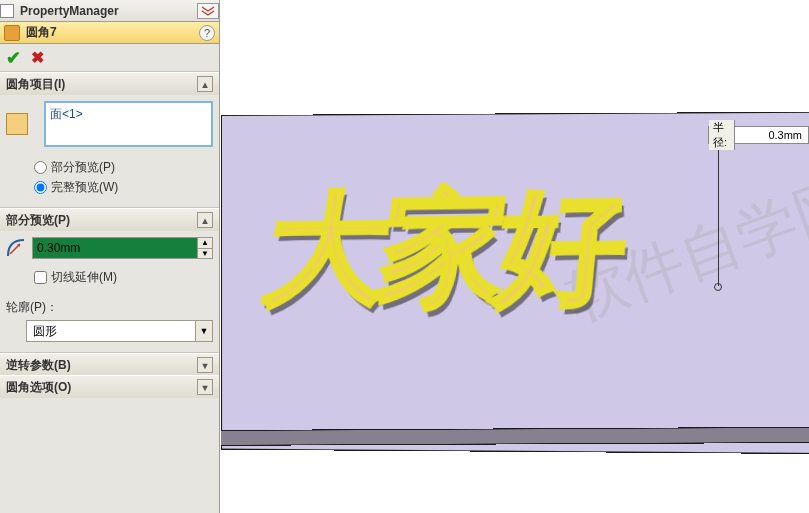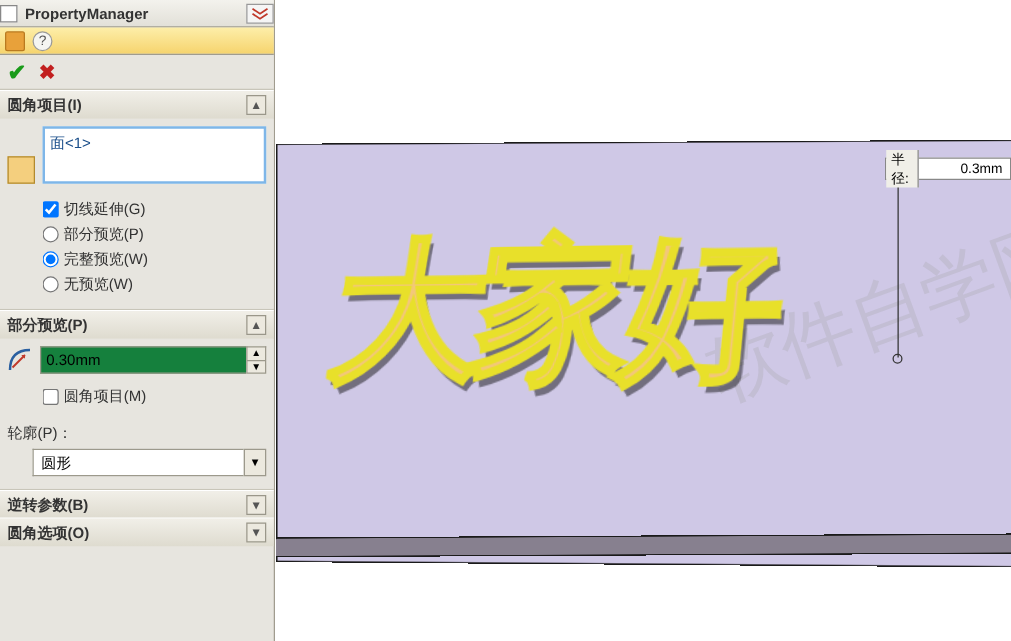--- a/index.html
+++ b/index.html
@@ -20,21 +20,21 @@
 
   .okcancel { height: 28px; background: #e7e5df; display: flex; align-items: center; padding: 0 6px; gap: 10px; border-bottom: 1px solid #c8c5b9; }
   .ok { color: #1a9b1a; font-size: 18px; font-weight: bold; cursor:pointer; }
   .cancel { color: #c21f1f; font-size: 16px; font-weight: bold; cursor:pointer; }
 
   .section { border-top: 1px solid #fff; border-bottom: 1px solid #c8c5b9; }
   .section-head { height: 22px; background: linear-gradient(#f1efe8,#dedbcf); display:flex; align-items:center; padding:0 6px; font-size:12px; color:#333; font-weight:bold; }
   .section-head .chev { margin-left:auto; width:16px; height:16px; border:1px solid #9a978a; background:#ece9df; display:flex; align-items:center; justify-content:center; font-size:10px; color:#555; cursor:pointer; }
   .section-body { padding: 6px 6px 10px 6px; background:#e7e5df; }
 
-  .selbox-row { display:flex; align-items:flex-end; gap:6px; }
+  .selbox-row { display:flex; align-items:center; gap:16px; }
   .cube-icon { width:22px; height:22px; background:#f4cf7e; border:1px solid #b38a2e; }
   .selbox { flex:1; height:46px; background:#fff; border:2px solid #7eb6e8; padding:2px 4px; font-size:12px; color:#1a4e8a; overflow:hidden; }
   .selbox .item { padding:1px 0; }
 
   .opt-group { margin: 10px 0 0 28px; font-size:12px; color:#333; }
   .opt-row { display:flex; align-items:center; height:20px; }
   .opt-row input { margin-right:4px; }
 
   .param-row { display:flex; align-items:center; gap:6px; margin-bottom:8px; }
   .radius-icon { width:20px; height:20px; }
@@ -79,20 +79,21 @@
     <div class="title">PropertyManager</div>
     <div class="collapse">
       <svg width="14" height="10" viewBox="0 0 14 10">
           <path d="M1 1 L7 5 L13 1 M1 5 L7 9 L13 5" stroke="#c0392b" stroke-width="1.4" fill="none"></path>
         </svg>
     </div>
   </div>
 
   <div class="feature-bar">
     <div class="ficon"></div>
+    <div class="fname">圆角7</div>
     <div class="help">?</div>
   </div>
 
   <div class="okcancel">
     <span class="ok">✔</span>
     <span class="cancel">✖</span>
   </div>
 
   <div class="section">
     <div class="section-head">
@@ -101,34 +102,26 @@
     </div>
     <div class="section-body">
       <div class="selbox-row">
         <div class="cube-icon"></div>
         <div class="selbox">
           <div class="item">面&lt;1&gt;</div>
         </div>
       </div>
       <div class="opt-group">
         <div class="opt-row">
-          <input type="checkbox" checked="" style="">
-          <span>切线延伸(G)</span>
-        </div>
-        <div class="opt-row">
           <input type="radio" name="pv" style="">
           <span>部分预览(P)</span>
         </div>
         <div class="opt-row">
           <input type="radio" name="pv" checked="" style="">
           <span>完整预览(W)</span>
-        </div>
-        <div class="opt-row">
-          <input type="radio" name="pv" style="">
-          <span>无预览(W)</span>
         </div>
       </div>
     </div>
   </div>
 
   <div class="section">
     <div class="section-head">
       <span>部分预览(P)</span>
       <span class="chev">▴</span>
     </div>
@@ -142,21 +135,21 @@
         <div class="spin">
           <input type="text" value="0.30mm" style="">
           <div class="btns">
             <div>▲</div>
             <div>▼</div>
           </div>
         </div>
       </div>
       <div class="opt-row" style="margin-left:28px;">
         <input type="checkbox" style="">
-        <span class="label12">圆角项目(M)</span>
+        <span class="label12">切线延伸(M)</span>
       </div>
       <div class="profile-row">
         <span class="label12">轮廓(P)：</span>
         <div class="dropdown">
           <div class="val">圆形</div>
           <div class="dd">▼</div>
         </div>
       </div>
     </div>
   </div>

